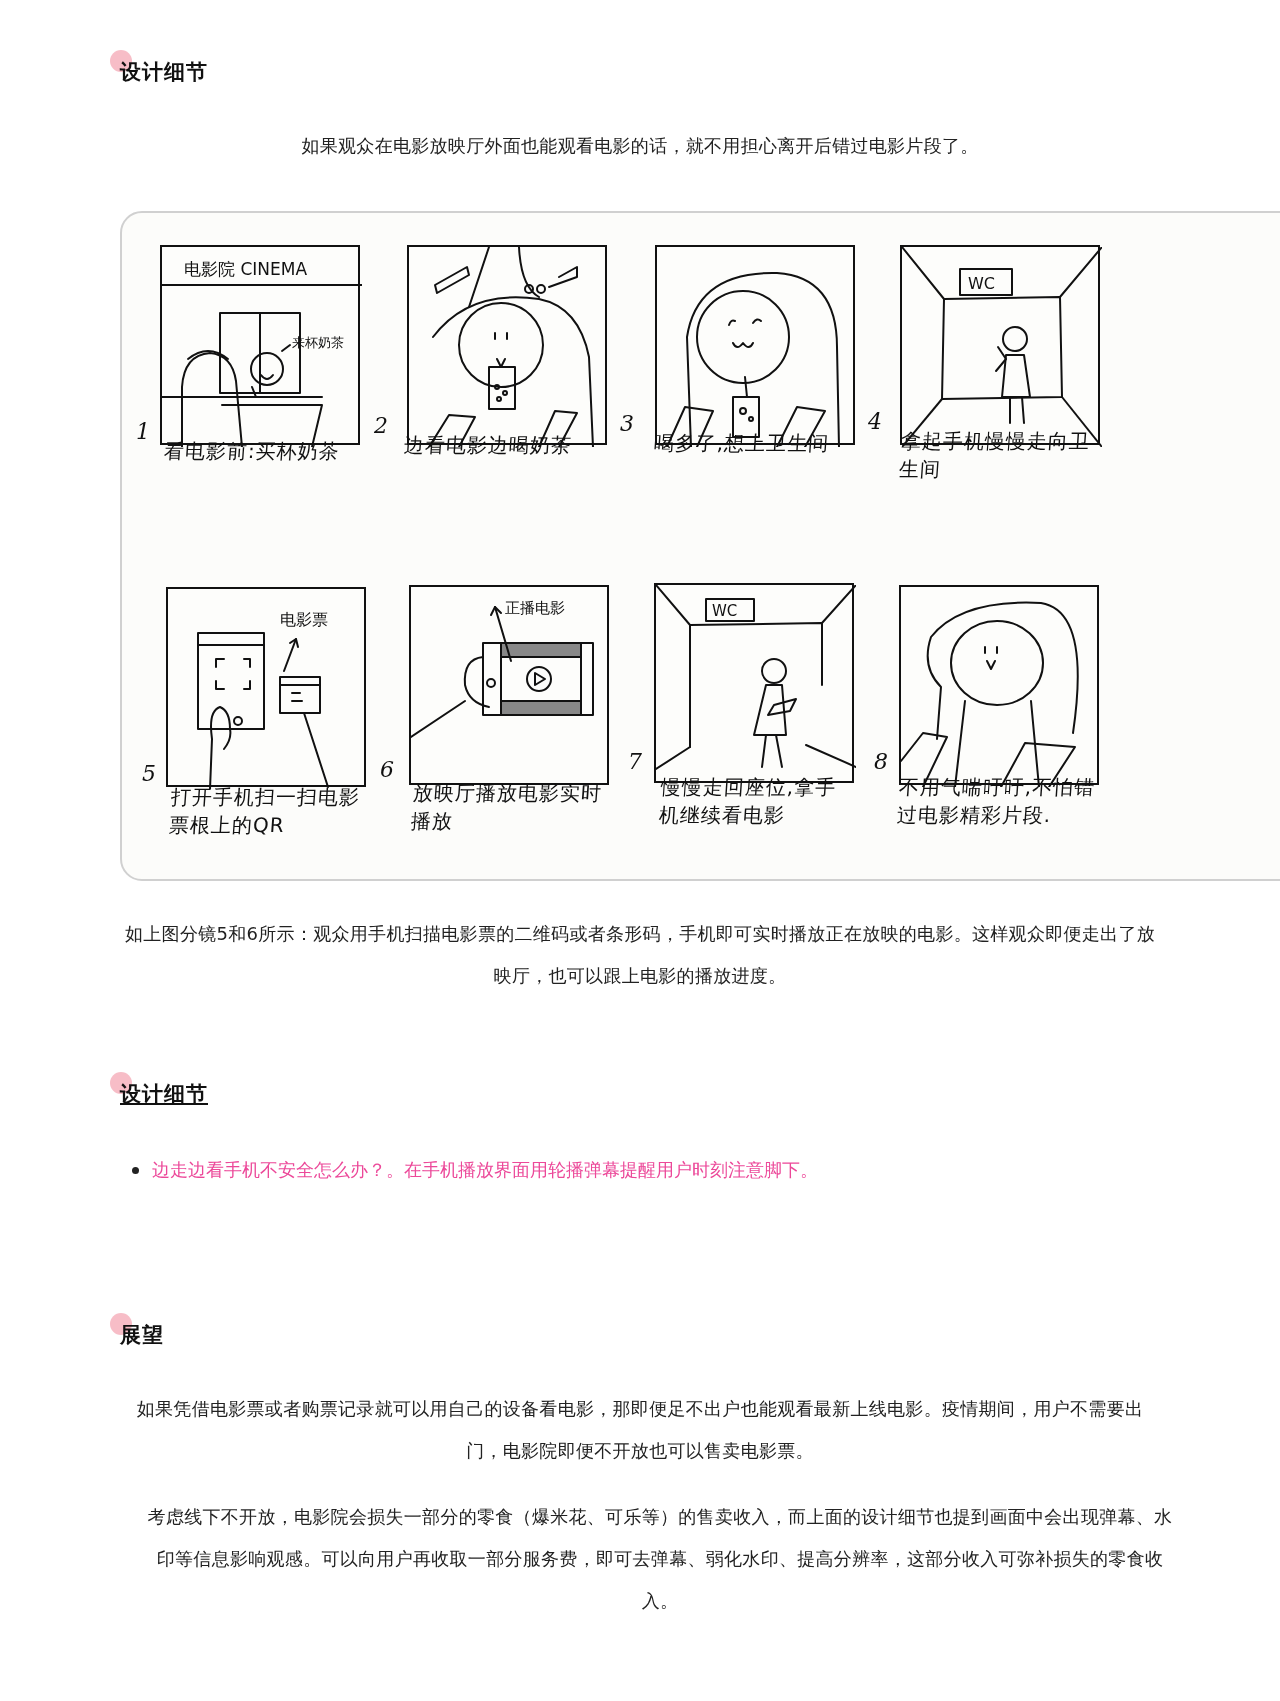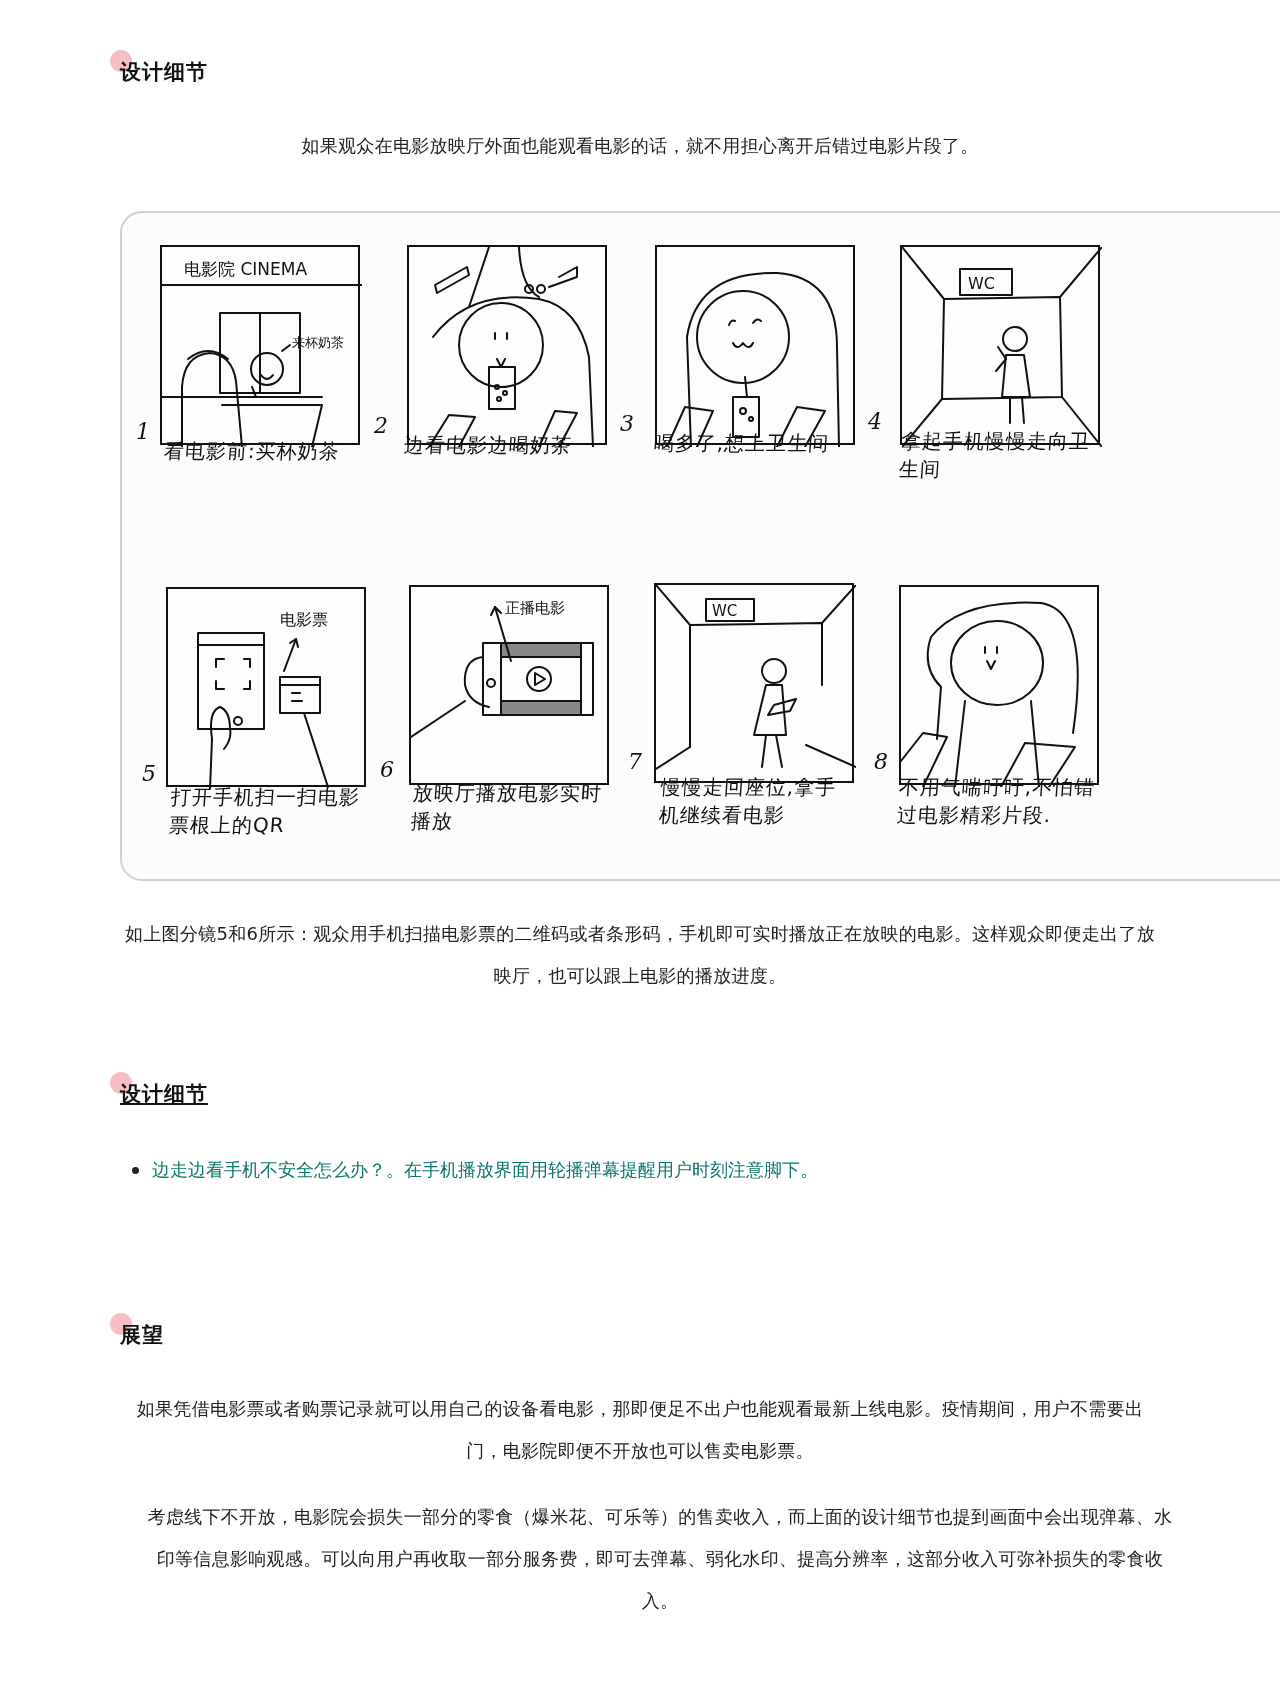--- a/index.html
+++ b/index.html
@@ -3,21 +3,21 @@
 <meta charset="utf-8">
 <style>
   html, body { margin:0; padding:0; background:#ffffff; }
   body { width:1280px; height:1701px; position:relative; overflow:hidden;
          font-family:"DejaVu Sans","Liberation Sans",sans-serif; color:#1f1f1f; }
   .heading { position:absolute; left:120px; font-size:21px; font-weight:bold; color:#111; letter-spacing:1px; }
   .heading .dot { position:absolute; left:-10px; top:-8px; width:22px; height:22px; border-radius:50%;
                   background:#f4a7b4; opacity:0.75; z-index:0; }
   .heading .txt { position:relative; z-index:1; }
   .para { position:absolute; left:120px; width:1040px; font-size:18px; line-height:42px; color:#222; letter-spacing:0.3px;text-align:center; }
-  .bullets { position:absolute; left:130px; width:1030px; margin:0; padding:0; list-style:none; font-size:18px; color:#0f766e; }
+  .bullets { position:absolute; left:130px; width:1030px; margin:0; padding:0; list-style:none; font-size:18px; color:#ec4899; }
   .bullets li { position:relative; padding-left:22px; height:54px; line-height:26px; }
   .bullets li .bullet { position:absolute; left:2px; top:10px; width:7px; height:7px; border-radius:50%; background:#222; }
   .storyboard { position:absolute; left:120px; top:211px; width:1216px; height:670px; border:2px solid #d0d0d0;
                 border-radius:22px; background:#fcfcfa; box-sizing:border-box; overflow:hidden; }
   .panel { position:absolute; width:200px; height:200px; border:2px solid #111; box-sizing:border-box; background:#fdfdfb; }
   .pnum { position:absolute; font-family:"DejaVu Serif",serif; font-size:22px; color:#111; font-style:italic; }
   .cap { position:absolute; font-family:"DejaVu Sans",sans-serif; font-size:20px; color:#111; line-height:28px; width:220px;
          transform:skewX(-4deg); letter-spacing:1px; }
   svg { position:absolute; left:0; top:0; }
   svg * { fill:none; stroke:#111; stroke-width:2; stroke-linecap:round; stroke-linejoin:round; }

